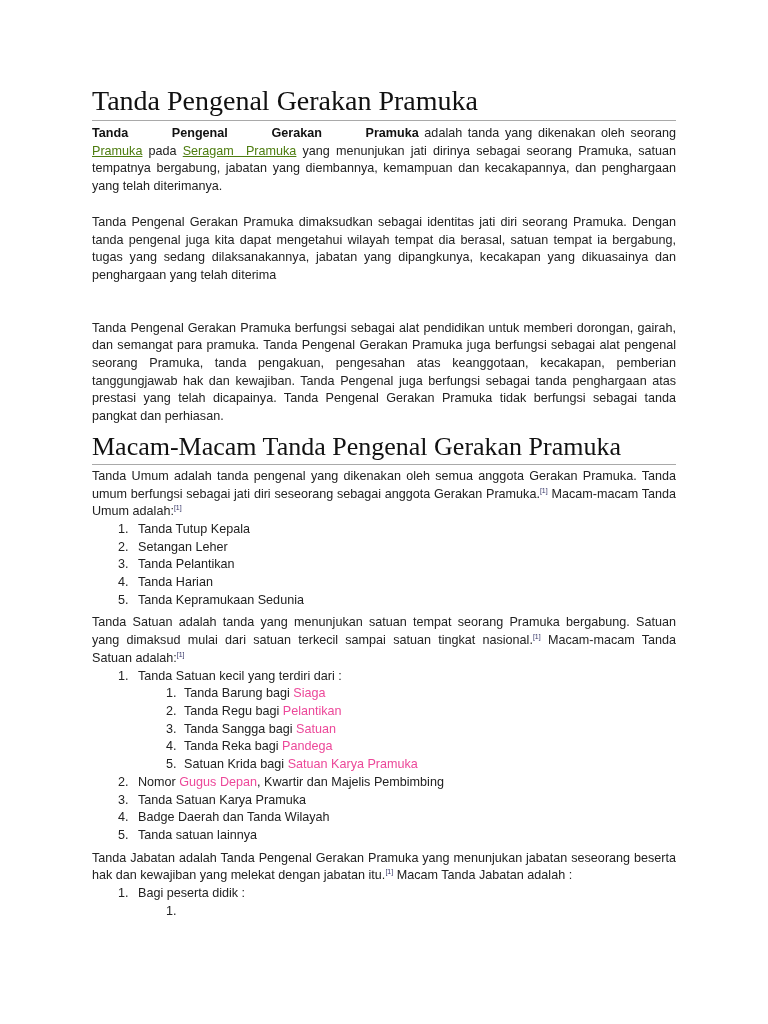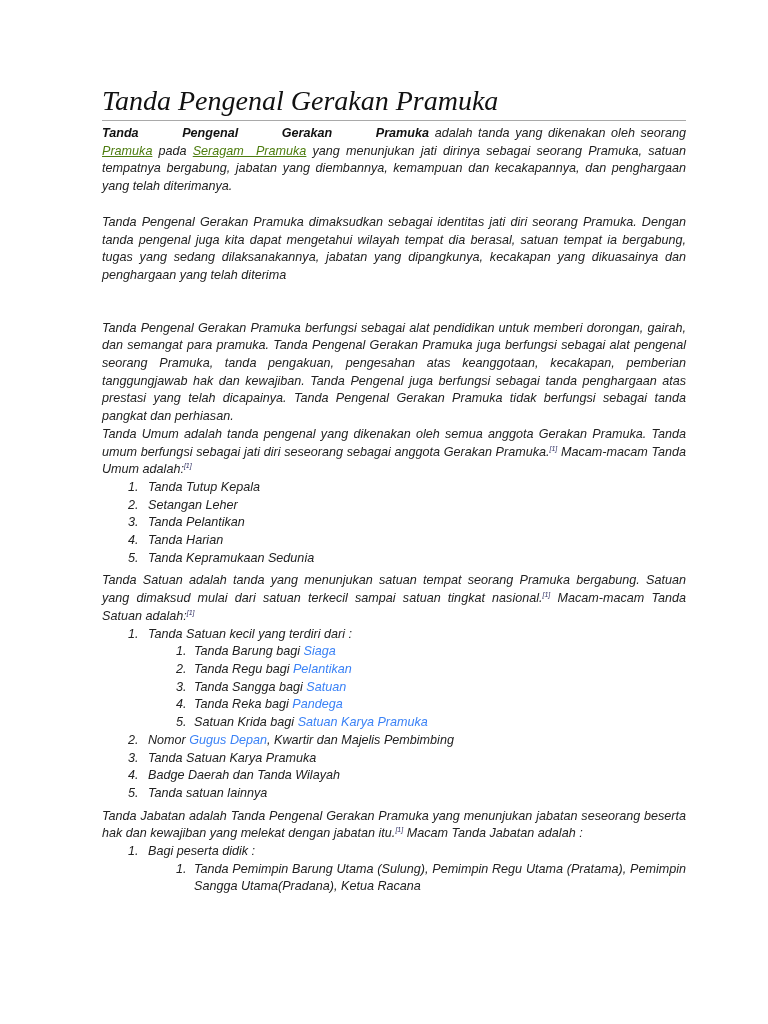--- a/index.html
+++ b/index.html
@@ -8,28 +8,27 @@
       background: #ffffff;
     }
     body {
       width: 768px;
       height: 1024px;
       overflow: hidden;
       position: relative;
     }
     .page {
       position: absolute;
-      left: 102px;
+      left: 92px;
       top: 84px;
       width: 584px;
       color: #222222;
       font-family: "Liberation Sans", sans-serif;
       font-size: 12.6px;
       line-height: 17.7px;
-      font-style: italic;
     }
     h1.heading {
       font-family: "Liberation Serif", serif;
       font-weight: normal;
       color: #111111;
       font-size: 28px;
       line-height: 34px;
       margin: 0;
       padding: 0 0 2px 0;
       border-bottom: 1px solid #a9a9a9;
@@ -46,21 +45,21 @@
       text-align: justify;
     }
     .gap-1 { margin-top: 18px !important; }
     .gap-2 { margin-top: 35px !important; }
     .gap-list { margin-top: 5px !important; }
     b.term { font-weight: bold; color: #111111; word-spacing: 38px; }
     a.link {
       color: #4d7c0f;
       text-decoration: underline;
     }
-    span.link-plain { color: #3b82f6; }
+    span.link-plain { color: #ec4899; }
     sup.ref {
       font-size: 7px;
       line-height: 0;
       vertical-align: 5px;
       color: #333366;
     }
     ol.list {
       margin: 0;
       padding: 0 0 0 46px;
       list-style: none;
@@ -88,20 +87,21 @@
 <div class="page">
 
   <h1 class="heading h1-main">Tanda Pengenal Gerakan Pramuka</h1>
 
   <p class="para"><b class="term">Tanda Pengenal Gerakan Pramuka</b><span> adalah tanda yang dikenakan oleh seorang </span><a class="link" href="#">Pramuka</a><span> pada </span><a class="link" href="#" style="word-spacing:6px;">Seragam  Pramuka</a><span> yang menunjukan jati dirinya sebagai seorang Pramuka, satuan tempatnya bergabung, jabatan yang diembannya, kemampuan dan kecakapannya, dan penghargaan yang telah diterimanya.</span></p>
 
   <p class="para gap-1">Tanda Pengenal Gerakan Pramuka dimaksudkan sebagai identitas jati diri seorang Pramuka. Dengan tanda pengenal juga kita dapat mengetahui wilayah tempat dia berasal, satuan tempat ia bergabung, tugas yang sedang dilaksanakannya, jabatan yang dipangkunya, kecakapan yang dikuasainya dan penghargaan yang telah diterima</p>
 
   <p class="para gap-2">Tanda Pengenal Gerakan Pramuka berfungsi sebagai alat pendidikan untuk memberi dorongan, gairah, dan semangat para pramuka. Tanda Pengenal Gerakan Pramuka juga berfungsi sebagai alat pengenal seorang Pramuka, tanda pengakuan, pengesahan atas keanggotaan, kecakapan, pemberian tanggungjawab hak dan kewajiban. Tanda Pengenal juga berfungsi sebagai tanda penghargaan atas prestasi yang telah dicapainya. Tanda Pengenal Gerakan Pramuka tidak berfungsi sebagai tanda pangkat dan perhiasan.</p>
 
+  <h1 class="heading h1-sub">Macam-Macam Tanda Pengenal Gerakan Pramuka</h1>
 
   <p class="para"><span>Tanda Umum adalah tanda pengenal yang dikenakan oleh semua anggota Gerakan Pramuka. Tanda umum berfungsi sebagai jati diri seseorang sebagai anggota Gerakan Pramuka.</span><sup class="ref">[1]</sup><span> Macam-macam Tanda Umum adalah:</span><sup class="ref">[1]</sup></p>
 
   <ol class="list space-list">
     <li><span class="num">1.</span><span>Tanda Tutup Kepala</span></li>
     <li><span class="num">2.</span><span>Setangan Leher</span></li>
     <li><span class="num">3.</span><span>Tanda Pelantikan</span></li>
     <li><span class="num">4.</span><span>Tanda Harian</span></li>
     <li><span class="num">5.</span><span>Tanda Kepramukaan Sedunia</span></li>
   </ol>
@@ -122,18 +122,18 @@
     <li><span class="num">3.</span><span>Tanda Satuan Karya Pramuka</span></li>
     <li><span class="num">4.</span><span>Badge Daerah dan Tanda Wilayah</span></li>
     <li><span class="num">5.</span><span>Tanda satuan lainnya</span></li>
   </ol>
 
   <p class="para gap-list"><span>Tanda Jabatan adalah Tanda Pengenal Gerakan Pramuka yang menunjukan jabatan seseorang beserta hak dan kewajiban yang melekat dengan jabatan itu.</span><sup class="ref">[1]</sup><span> Macam Tanda Jabatan adalah :</span></p>
 
   <ol class="list space-list">
     <li><span class="num">1.</span><span>Bagi peserta didik :</span>
       <ol class="sub">
-        <li class="justified-wrap"><span class="num">1.</span><span>Tanda Pemimpin Barung Utama (Sulung), Pemimpin Regu Utama (Pratama), Pemimpin Sangga Utama(Pradana), Ketua Racana</span></li>
+        <li class="justified-wrap"><span class="num">1.</span></li>
       </ol>
     </li>
   </ol>
 
 </div>
 
 </body></html>

